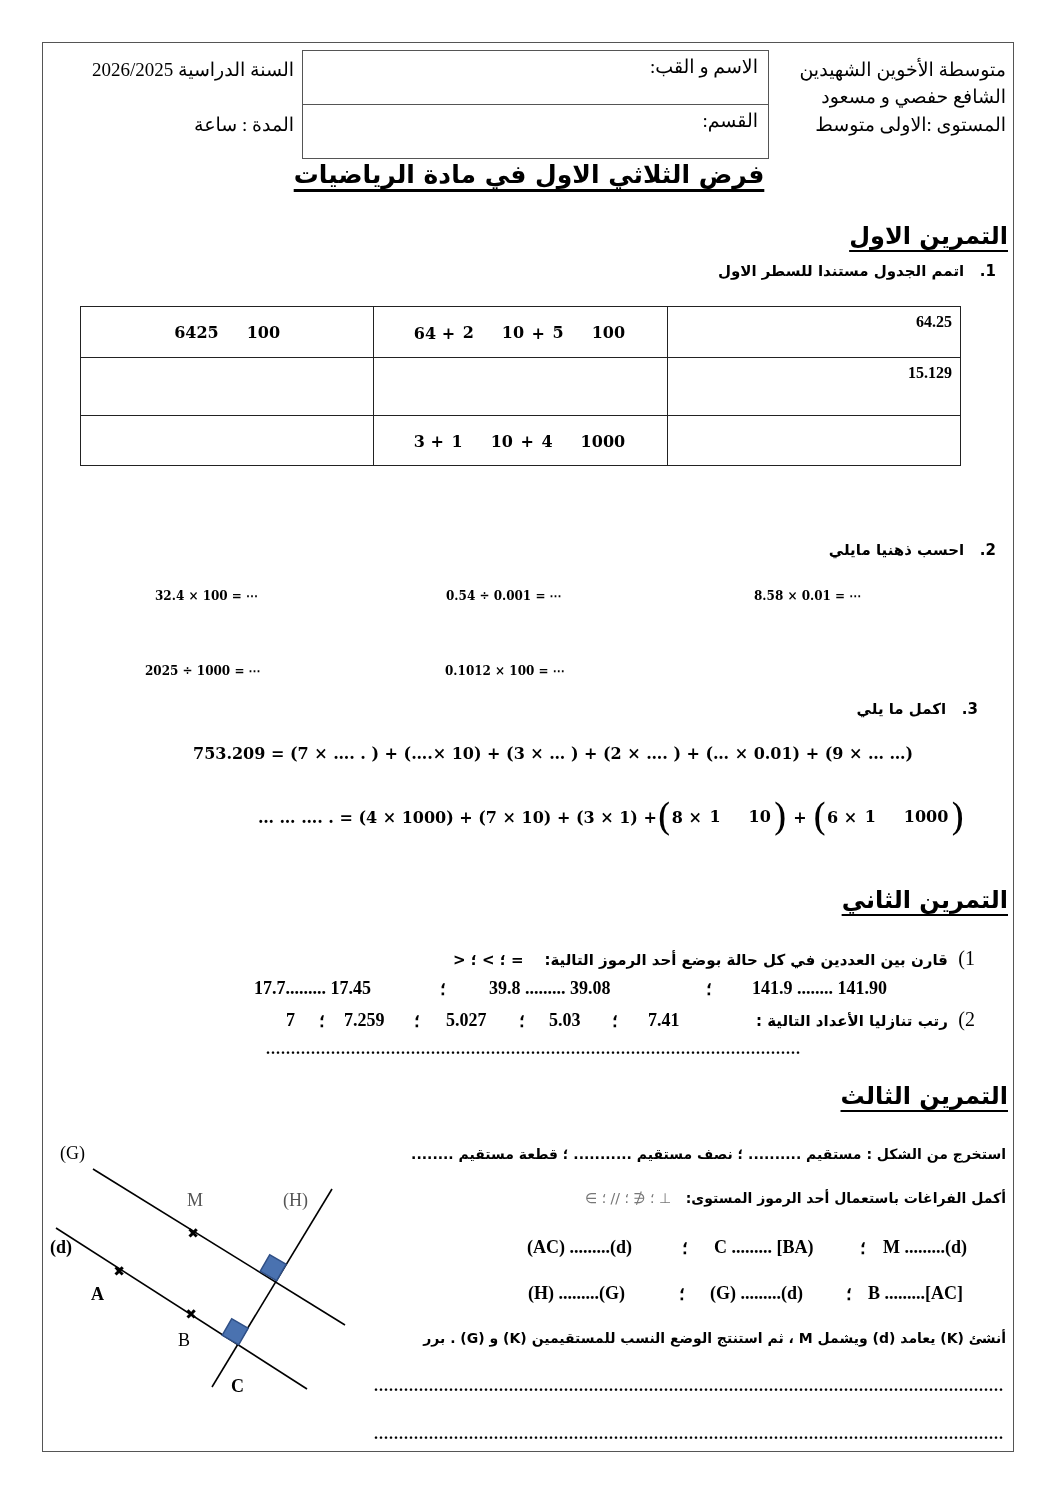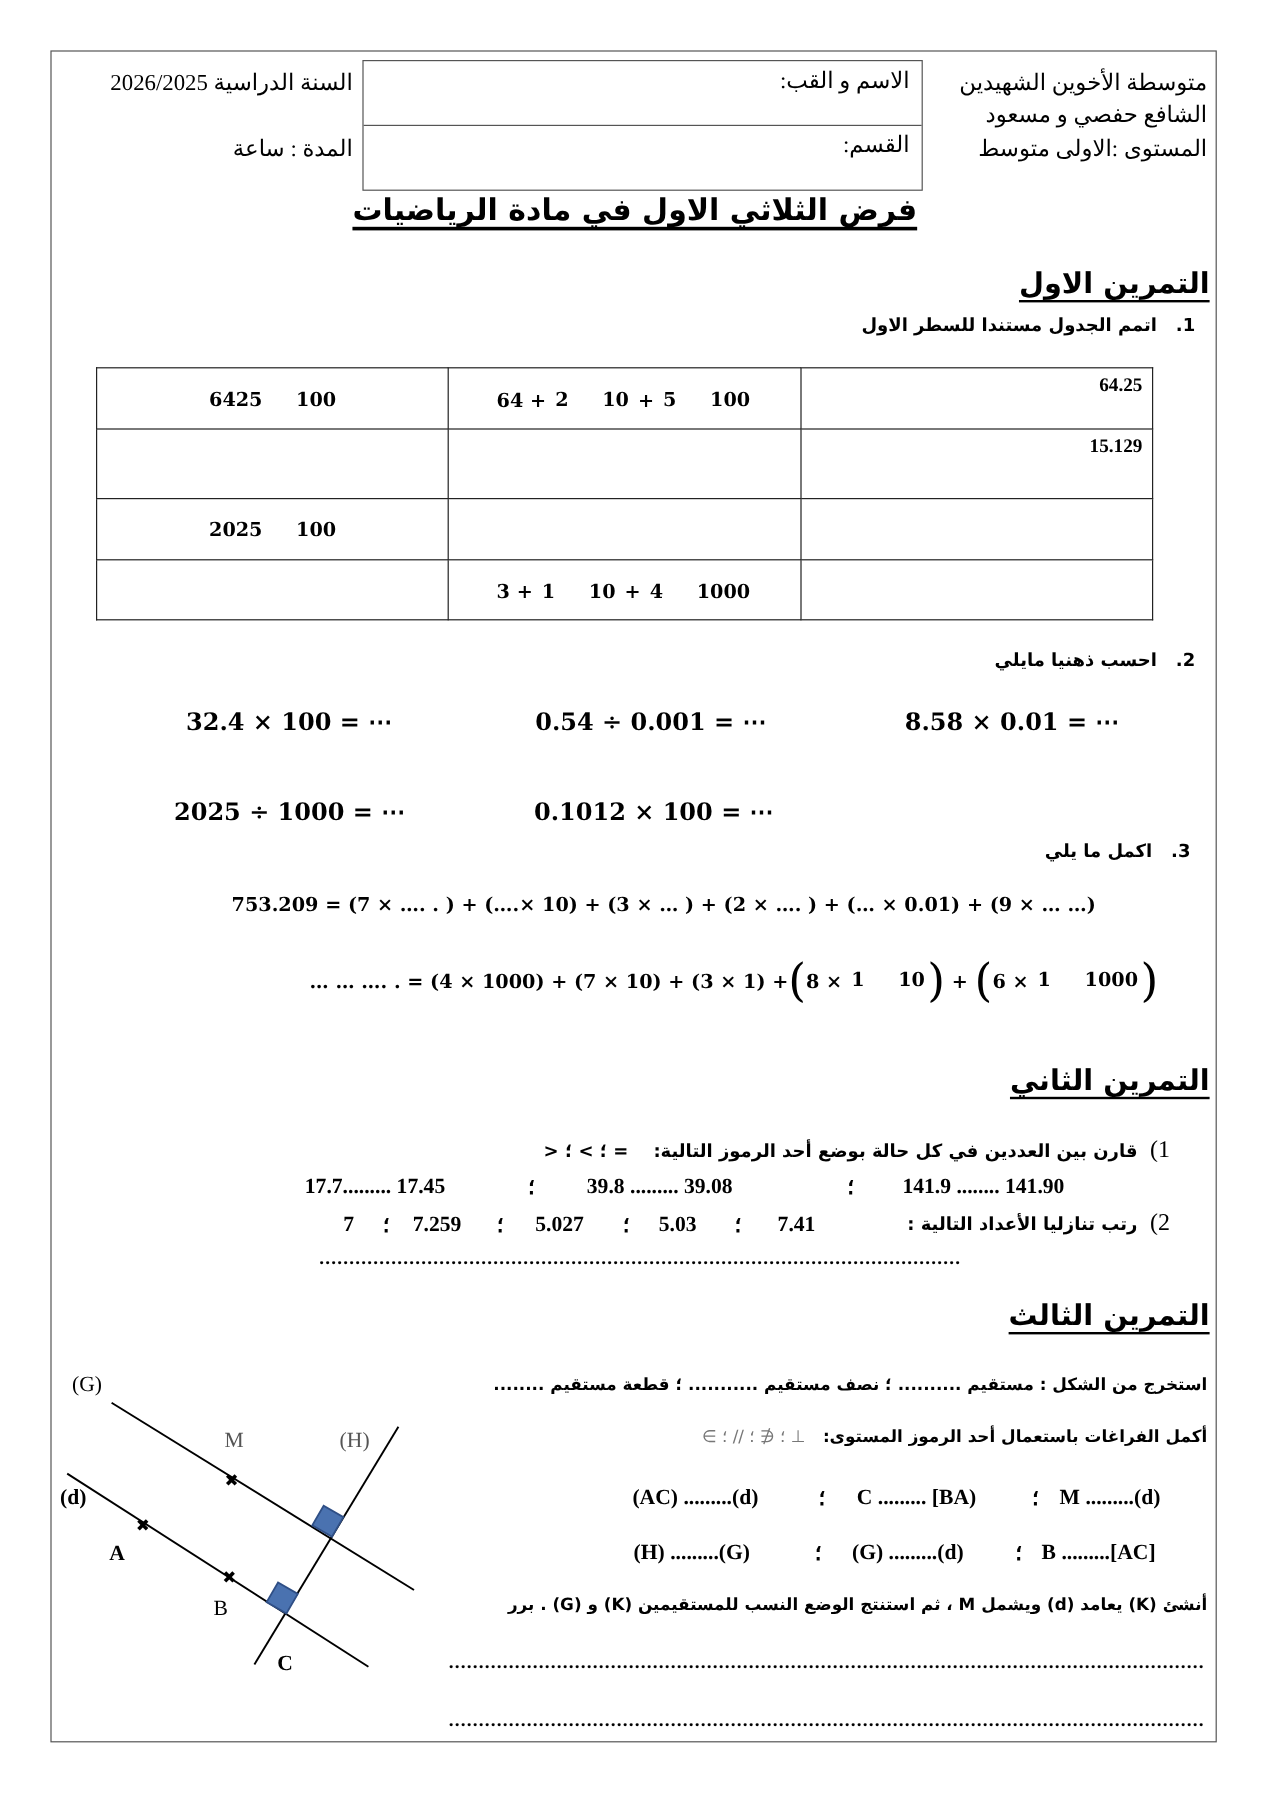--- a/index.html
+++ b/index.html
@@ -24,21 +24,21 @@
   
   table.grid { position:absolute; left:80px; top:306px; width:881px; border-collapse:collapse; }
   table.grid td { border:1.5px solid #222; width:33.3%; position:relative; padding:0; vertical-align:top; }
   .cell-right { text-align:right; padding:6px 8px 0 0 !important; font-family:"Liberation Serif", serif; font-weight:bold; font-size:16px; }
   .frac { display:inline-flex; flex-direction:row; align-items:center; vertical-align:middle; margin:0 2px; }
   .frac .n { line-height:18px; }
   .frac .bar { border-top:2px solid #000; width:100%; }
   .frac .d { line-height:18px;margin-left:28px; }
   .center-expr { display:flex; justify-content:center; align-items:center; height:100%; font-family:"DejaVu Serif", serif; font-weight:bold; font-size:16px; padding-top:2px; }
 
-  .calc { font-size:20px; }
+  .calc { font-size:12px; }
   .ineq-line { font-size:18px; white-space:nowrap; }
   .dots { font-family:"Liberation Serif", serif; font-weight:bold; font-size:16px; letter-spacing:1px; overflow:hidden; white-space:nowrap; }
   .fig-lbl { font-family:"Liberation Serif", serif; font-size:18px; }
   .fig-lbl-b { font-family:"Liberation Serif", serif; font-size:18px; font-weight:bold; }
   .paren { font-size:38px; font-weight:normal; vertical-align:middle; font-family:"DejaVu Serif", serif; line-height:1; }
 </style>
 </head>
 <body>
 
 <div class="page-border"></div>
@@ -95,33 +95,20 @@
             </span>
       </div>
     </td>
     <td class="cell-right">64.25</td>
   </tr>
   <tr style="height:58px;">
     <td></td>
     <td></td>
     <td class="cell-right">15.129</td>
   </tr>
-  <tr style="height:50px;">
-    <td>
-      <div class="center-expr" style="height:48px;">
-        <span class="frac">
-              <span class="n">2025</span>
-              <span class="bar"></span>
-              <span class="d">100</span>
-            </span>
-      </div>
-    </td>
-    <td></td>
-    <td class="cell-right"></td>
-  </tr>
   <tr style="height:49px;">
     <td></td>
     <td>
       <div class="center-expr" style="height:47px;">
         <span>3</span>&nbsp;+&nbsp;
         <span class="frac">
               <span class="n">1</span>
               <span class="bar"></span>
               <span class="d">10</span>
             </span>
@@ -141,21 +128,21 @@
 <div class="abs ar-b q" style="right:62px; top:541px;">
   <span>2.</span>&nbsp;&nbsp;
   <span>احسب ذهنيا مايلي</span>
 </div>
 <div class="abs math calc" style="left:718px; top:589px;margin-left:36px;">8.58 × 0.01 = ⋯</div>
 <div class="abs math calc" style="left:446px; top:589px;">0.54 ÷ 0.001 = ⋯</div>
 <div class="abs math calc" style="left:155px; top:589px;">32.4 × 100 = ⋯</div>
 <div class="abs math calc" style="left:445px; top:664px;">0.1012 × 100 = ⋯</div>
 <div class="abs math calc" style="left:145px; top:664px;">2025 ÷ 1000 = ⋯</div>
 
-<div class="abs ar-b q" style="right:66px; top:700px;">
+<div class="abs ar-b q" style="right:80px; top:700px;">
   <span>3.</span>&nbsp;&nbsp;
   <span>اكمل ما يلي</span>
 </div>
 <div class="abs math" style="left:193px; top:744px; font-size:16px;">753.209 = (7 × …. . ) + (….× 10) + (3 × … ) + (2 × …. ) + (… × 0.01) + (9 × … …)</div>
 <div class="abs math" style="left:258px; top:798px; font-size:16px; display:flex; align-items:center;">
   <span>… … …. . = (4 × 1000) + (7 × 10) + (3 × 1) + </span>
   <span class="paren">(</span><span>8 ×</span>&nbsp;<span class="frac">
       <span class="n">1</span>
       <span class="bar"></span>
       <span class="d">10</span>

